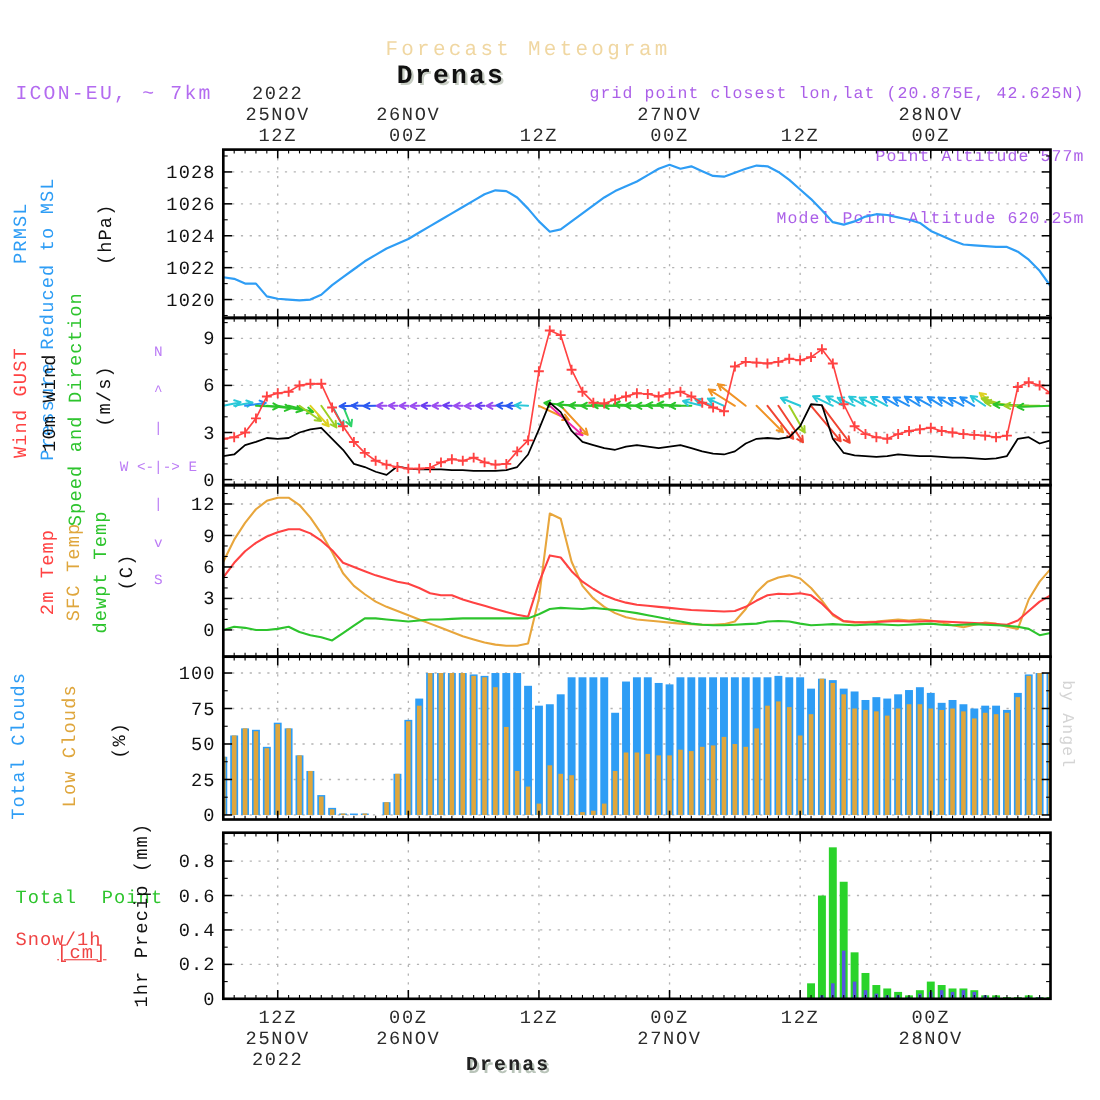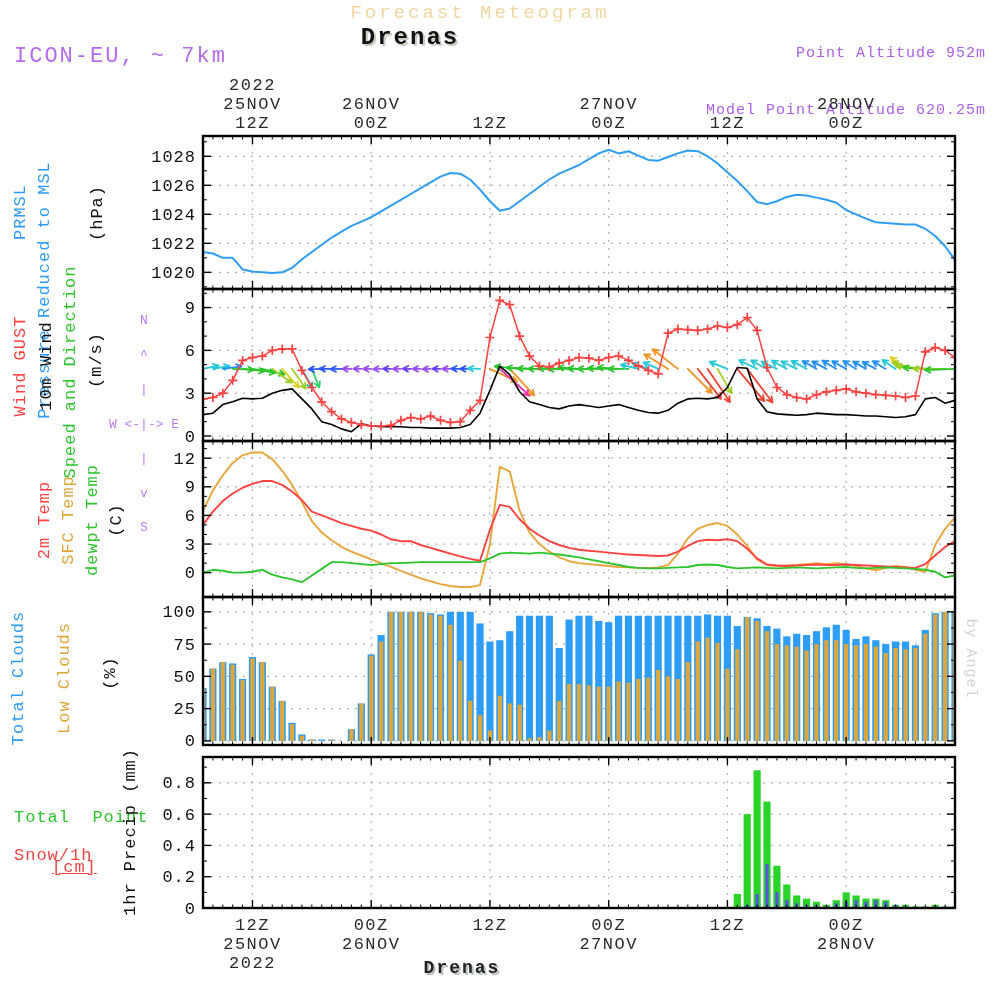--- a/index.html
+++ b/index.html
@@ -1,23 +1,23 @@
 <!DOCTYPE html>
 <html><head>
 <meta charset="utf-8">
 <style>
   html,body{margin:0;padding:0;background:#ffffff;}
   .stage{position:relative;width:1000px;height:1000px;background:#fff;overflow:hidden;
          font-family:"Liberation Mono","DejaVu Sans Mono",monospace;}
   .stage *{box-sizing:border-box;}
-  .hdr{position:absolute;white-space:pre;pointer-events:none;}
+  .hdr{position:absolute;white-space:pre;pointer-events:none;margin-top:32px;}
   #banner{left:0;top:2px;width:960px;text-align:center;font-size:19px;letter-spacing:3px;color:#f0d7a2;}
   #station{left:300px;top:24px;width:220px;text-align:center;font-size:24px;font-weight:bold;color:#111;
            text-shadow:2px 2px 0 #c8cec4;letter-spacing:2px;}
-  #model{left:14px;top:44px;font-size:22px;letter-spacing:2px;color:#b36bf0;}
+  #model{left:14px;top:44px;font-size:18px;letter-spacing:2px;color:#b36bf0;}
   #infoblock{right:14px;top:6px;text-align:right;font-size:15px;line-height:19px;letter-spacing:1px;color:#ab5fe8;}
   .rot{position:absolute;width:340px;height:20px;display:flex;align-items:center;justify-content:center;
        transform:rotate(-90deg);font-size:17px;letter-spacing:1px;white-space:pre;pointer-events:none;}
   .hl{position:absolute;font-size:17px;letter-spacing:1px;white-space:pre;pointer-events:none;}
   .c-blue{color:#2e9df5}.c-red{color:#ff4242}.c-green{color:#2dc42d}.c-orange{color:#dfa63c}
   .c-black{color:#111}.c-snow{color:#ef4444}
   #compass{position:absolute;left:104px;top:292px;width:80px;text-align:center;color:#bb7bf5;
            font-size:13px;line-height:11.5px;white-space:pre;pointer-events:none;}
   #compass div{height:11.5px;}
   #watermark{position:absolute;left:910px;top:650px;width:120px;text-align:center;color:#d4d4d4;
@@ -27,21 +27,22 @@
 </style>
 </head>
 <body>
 
 <div class="stage">
 
   <div class="hdr" id="banner">Forecast Meteogram</div>
   <div class="hdr" id="station">Drenas</div>
   <div class="hdr" id="model">ICON-EU, ~ 7km</div>
   <div class="hdr" id="infoblock">
-    <div>Point Altitude 952m</div>
+    <div>grid point closest lon,lat (20.875E, 42.625N)</div>
+    <div>Point Altitude 577m</div>
     <div>Model Point Altitude 620.25m</div>
   </div>
 
   <div class="rot c-blue" style="left:-150px;top:202px;">PRMSL</div>
   <div class="rot c-blue" style="left:-126px;top:280px;">Pressure Reduced to MSL</div>
   <div class="rot c-black" style="left:-73px;top:203px;">(hPa)</div>
 
   <div class="rot c-red" style="left:-150px;top:356px;">Wind GUST</div>
   <div class="rot c-black" style="left:-124px;top:356px;">10m Wind</div>
   <div class="rot c-green" style="left:-100px;top:362px;">Speed and Direction</div>

